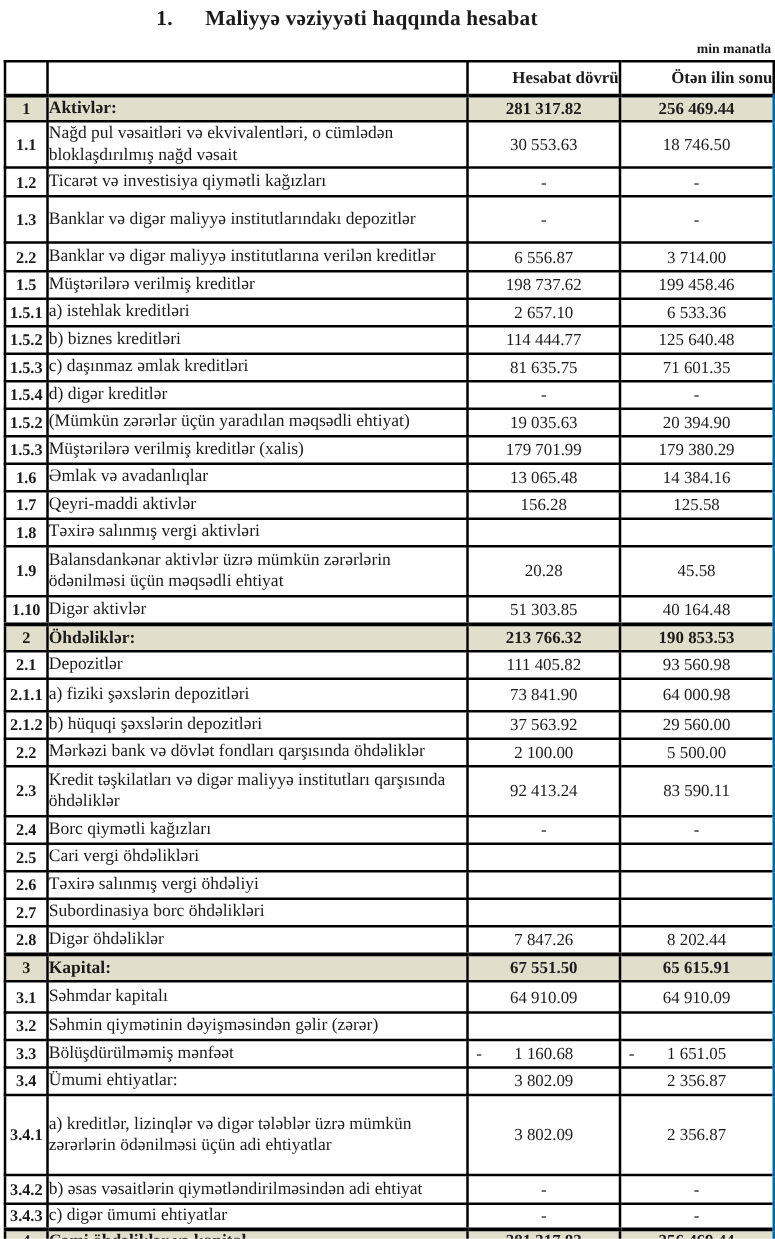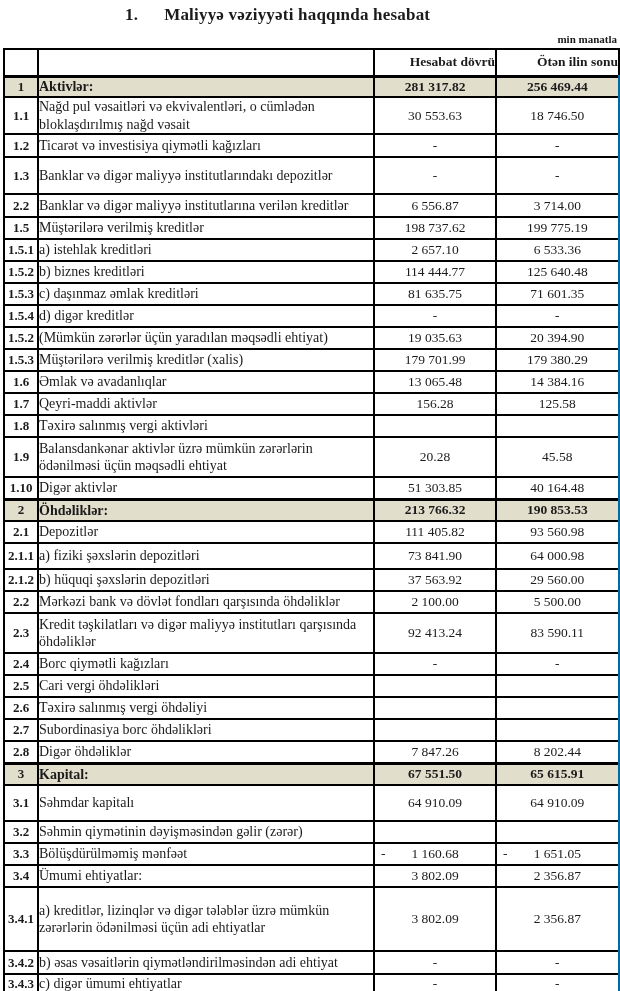--- a/index.html
+++ b/index.html
@@ -104,21 +104,21 @@
         <tr class="" style="height: 23px;">
           <td class="num">2.2</td>
           <td class="desc">Banklar və digər maliyyə institutlarına verilən kreditlər</td>
           <td class="val">6 556.87</td>
           <td class="val last">3 714.00</td>
         </tr>
         <tr class="" style="height: 22px;">
           <td class="num">1.5</td>
           <td class="desc">Müştərilərə verilmiş kreditlər</td>
           <td class="val">198 737.62</td>
-          <td class="val last">199 775.19</td>
+          <td class="val last">199 458.46</td>
         </tr>
         <tr class="" style="height: 22px;">
           <td class="num">1.5.1</td>
           <td class="desc">a) istehlak kreditləri</td>
           <td class="val">2 657.10</td>
           <td class="val last">6 533.36</td>
         </tr>
         <tr class="" style="height: 22px;">
           <td class="num">1.5.2</td>
           <td class="desc">b) biznes kreditləri</td>
@@ -244,21 +244,21 @@
           <td class="desc">Digər öhdəliklər</td>
           <td class="val">7 847.26</td>
           <td class="val last">8 202.44</td>
         </tr>
         <tr class="section" style="height: 22px;">
           <td class="num">3</td>
           <td class="desc">Kapital:</td>
           <td class="val">67 551.50</td>
           <td class="val last">65 615.91</td>
         </tr>
-        <tr class="" style="height: 36px;">
+        <tr class="" style="height: 25px;">
           <td class="num">3.1</td>
           <td class="desc">Səhmdar kapitalı</td>
           <td class="val">64 910.09</td>
           <td class="val last">64 910.09</td>
         </tr>
         <tr class="" style="height: 22px;">
           <td class="num">3.2</td>
           <td class="desc">Səhmin qiymətinin dəyişməsindən gəlir (zərər)</td>
           <td class="val"></td>
           <td class="val last"></td>

